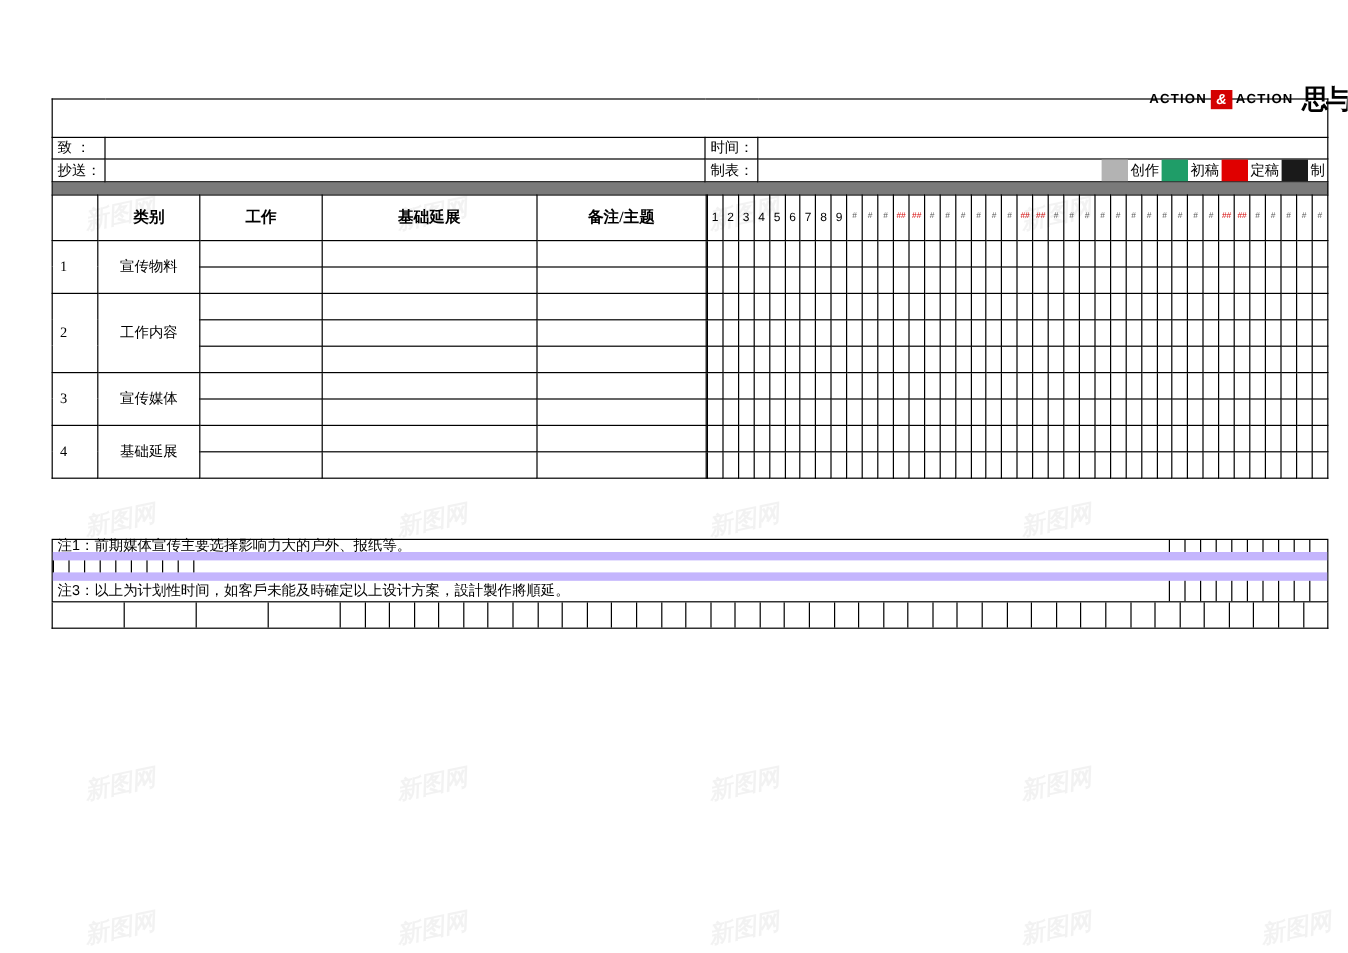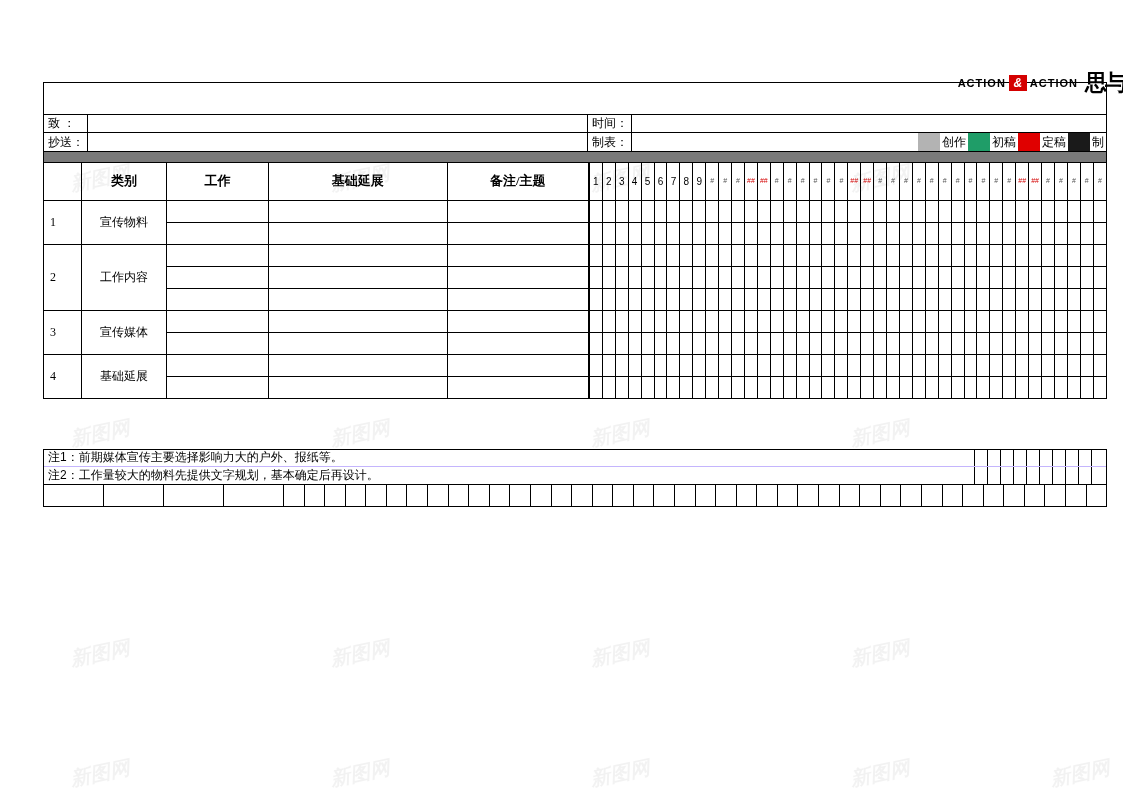--- a/index.html
+++ b/index.html
@@ -35,21 +35,21 @@
   .idx-cell { font-size: 12px; padding-left: 6px; }
 
   .gantt-table { border-collapse: collapse; }
   .gantt-table td, .gantt-table th { border:1px solid #000; padding:0; }
   .gantt-table .ghead th { height: 38px; font-size: 10px; font-weight: normal; text-align:center; }
   .gantt-table .grow td { height: 22px; }
   .gcol { width: 13px; }
   .red-mark { color:#d40000; font-size:8px; line-height:8px; text-align:center; }
 
   .notes { margin-top: 50px; border:1px solid #000; width: 1064px; }
-  .notes .note-row { display:flex; height:17px; align-items:center; border-bottom:1px solid #c4b5fd; }
+  .notes .note-row { display:flex; height:17px; align-items:center; border-bottom:7px solid #c4b5fd; }
   .notes .note-row:last-child { border-bottom:0; }
   .note-text { width: 930px; padding-left:4px; font-size:12px; white-space:nowrap; overflow:hidden; }
   .note-grid { display:flex; border-left:1px solid #000; height:100%; }
   .note-grid span { width:13px; border-right:1px solid #000; height:100%; }
   .note-grid span:last-child { border-right:0; }
 
   .bottom-strip { margin-top:0; display:flex; height:22px; border:1px solid #000; border-top:0; width:1064px; }
   .bottom-strip .bleft { display:flex; }
   .bottom-strip .bleft span { width:60px; border-right:1px solid #000; }
   .bottom-strip .bright { flex:1; display:flex; }
@@ -671,21 +671,35 @@
           <span></span>
           <span></span>
           <span></span>
           <span></span>
           <span></span>
           <span></span>
           <span></span>
         </div>
       </div>
       <div class="note-row">
-        <div class="note-text">注2：工作量较大的物料先提供文字规划，基本确定后再设计。</div>
+        <div class="note-grid">
+          <span></span>
+          <span></span>
+          <span></span>
+          <span></span>
+          <span></span>
+          <span></span>
+          <span></span>
+          <span></span>
+          <span></span>
+          <span></span>
+        </div>
+      </div>
+      <div class="note-row">
+        <div class="note-text">注3：以上为计划性时间，如客戶未能及時確定以上设计方案，設計製作將順延。</div>
         <div class="note-grid">
           <span></span>
           <span></span>
           <span></span>
           <span></span>
           <span></span>
           <span></span>
           <span></span>
           <span></span>
           <span></span>

